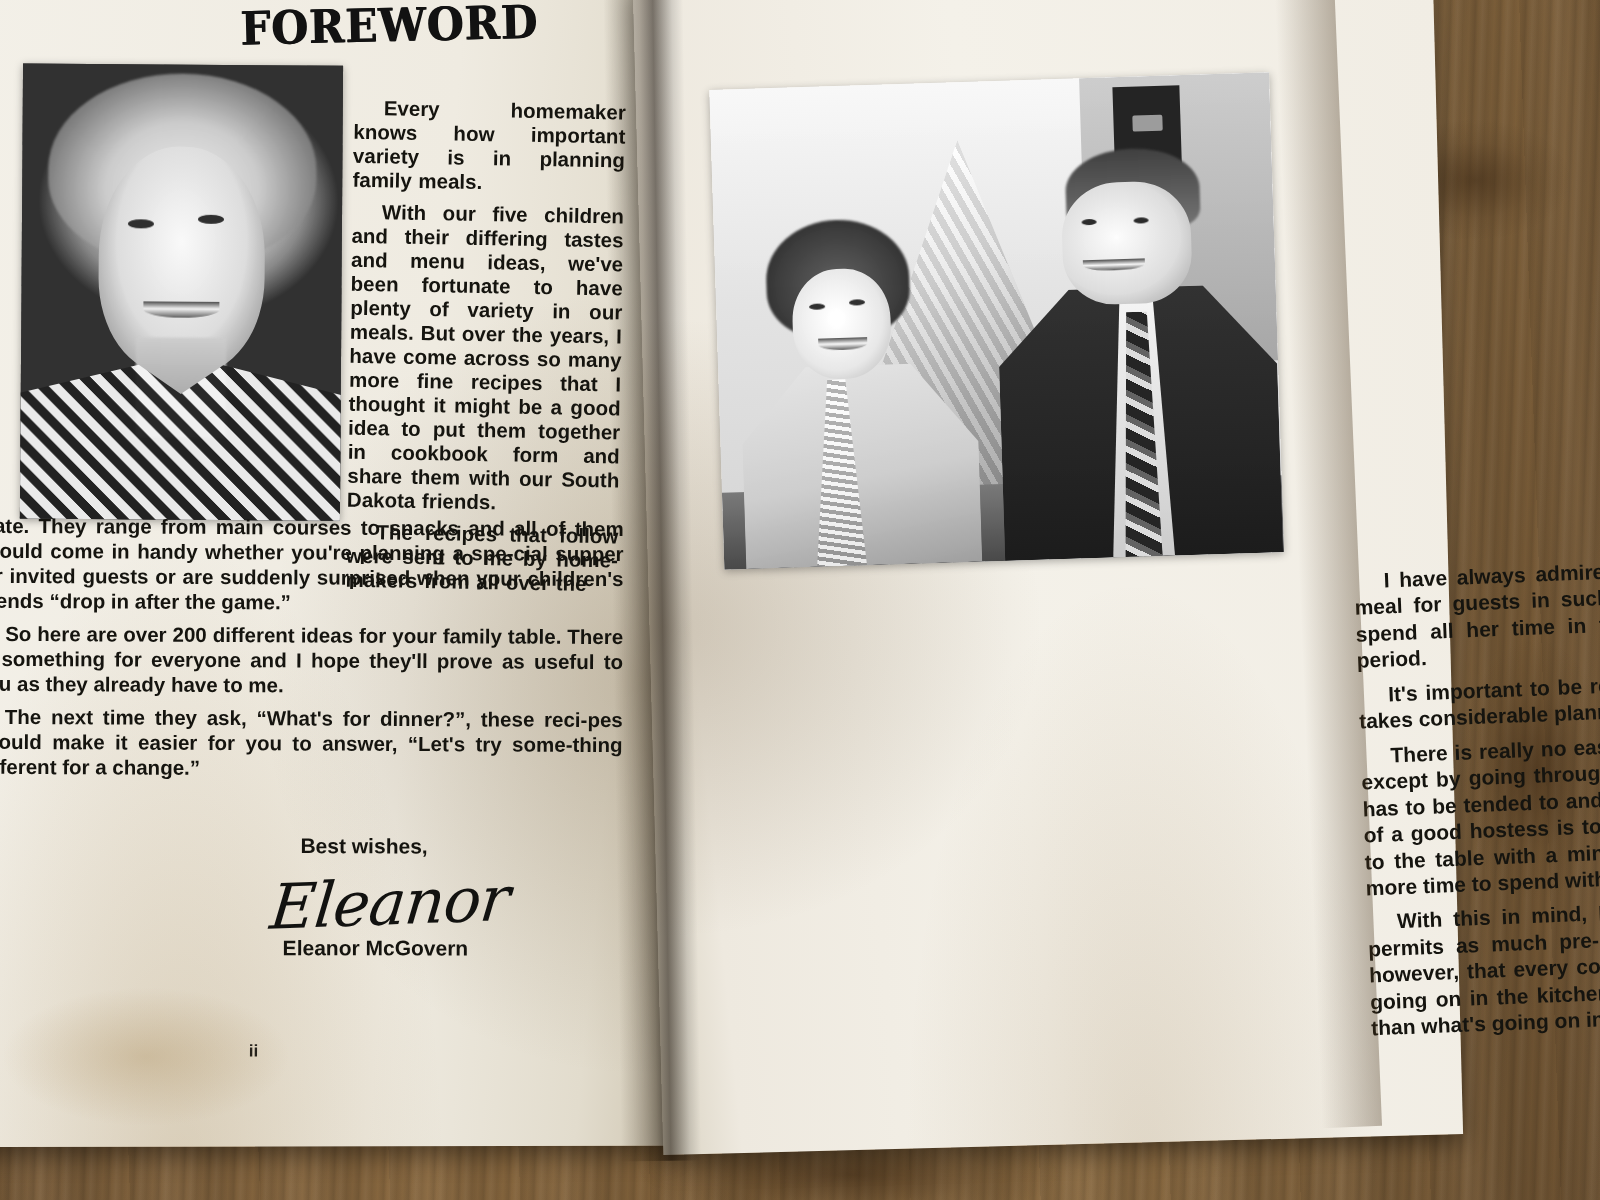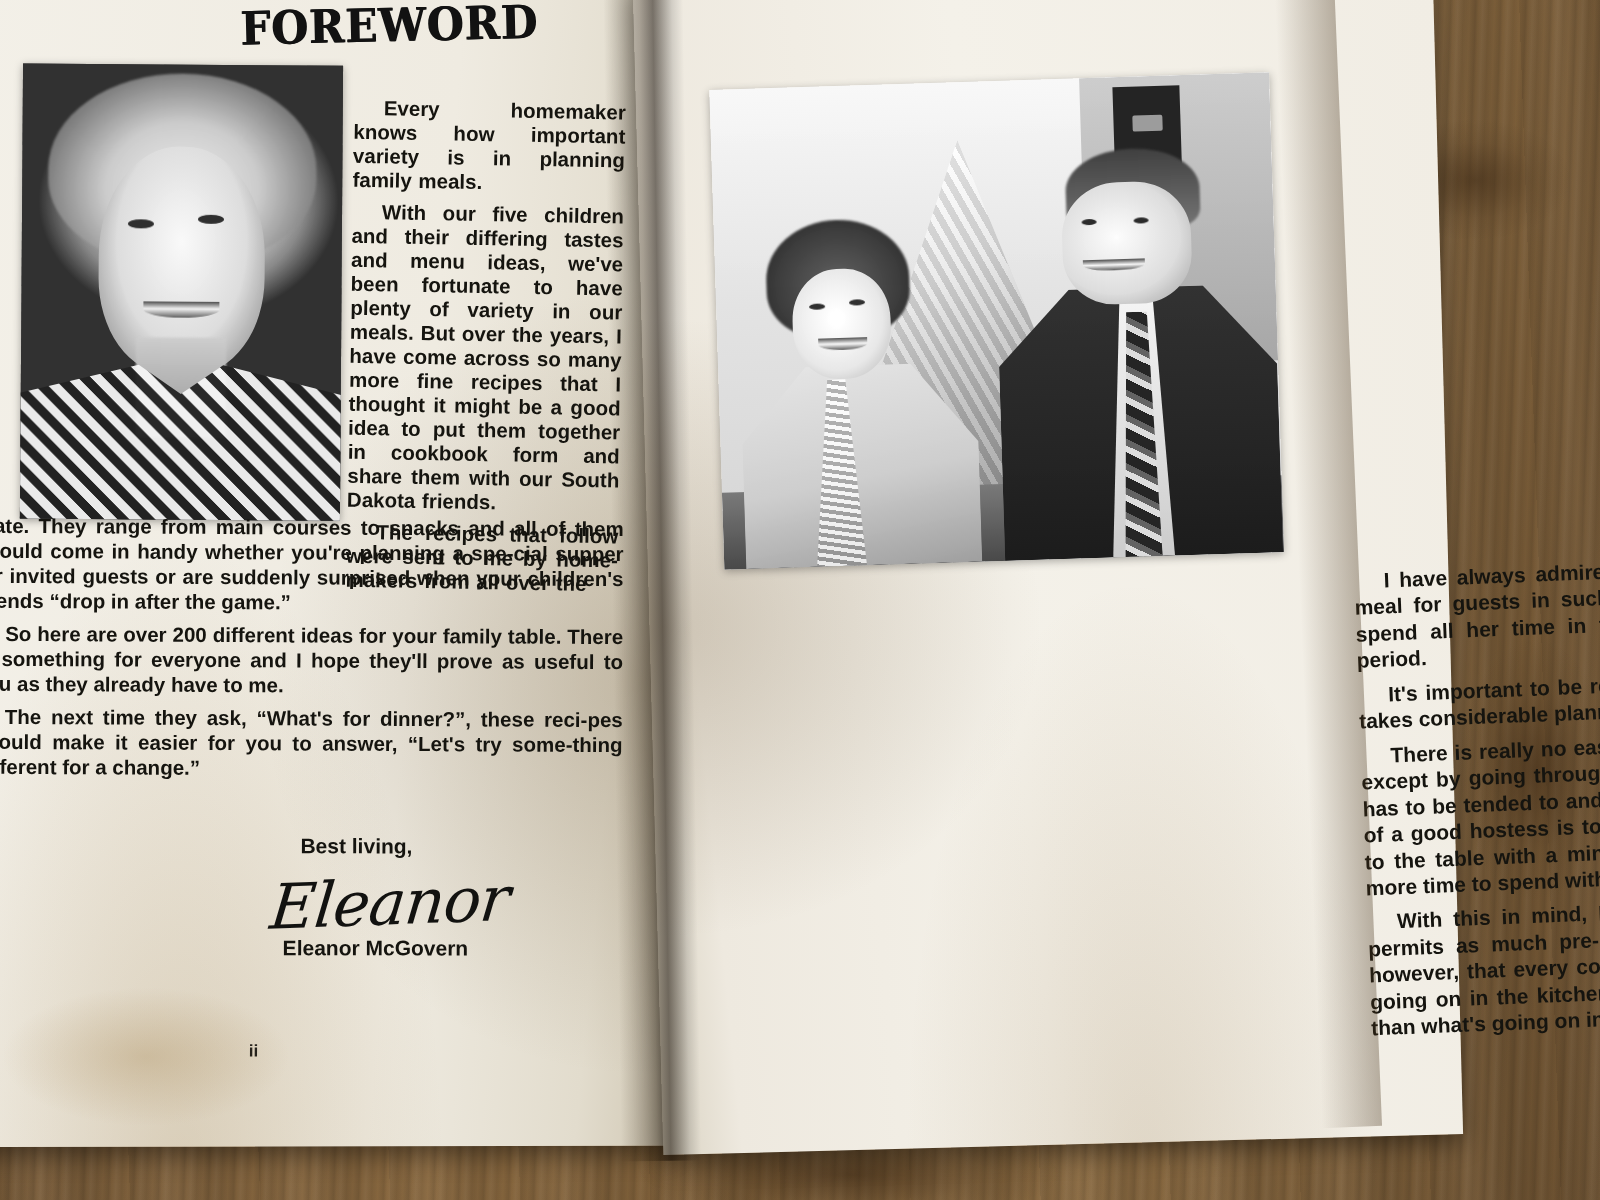--- a/index.html
+++ b/index.html
@@ -402,21 +402,21 @@
         <p>With our five children and their differing tastes and menu ideas, we've been fortunate to have plenty of variety in our meals. But over the years, I have come across so many more fine recipes that I thought it might be a good idea to put them together in cookbook form and share them with our South Dakota friends.</p>
         <p>The recipes that follow were sent to me by home-makers from all over the</p>
       </div>
 
       <div class="col-text" id="left-col-b">
         <p style="text-indent:0">state. They range from main courses to snacks and all of them should come in handy whether you're planning a spe-cial supper for invited guests or are suddenly surprised when your children's friends “drop in after the game.”</p>
         <p>So here are over 200 different ideas for your family table. There is something for everyone and I hope they'll prove as useful to you as they already have to me.</p>
         <p>The next time they ask, “What's for dinner?”, these reci-pes should make it easier for you to answer, “Let's try some-thing different for a change.”</p>
       </div>
 
-      <div class="closing">Best living,</div>
+      <div class="closing">Best wishes,</div>
       <div class="signature">Eleanor</div>
       <div class="signer-name">Eleanor McGovern</div>
 
       <div class="folio" id="folio-left">ii</div>
       <div id="bottom-stain"></div>
     </div>
 
     <div class="page" id="page-right">
 
       <div class="photo" id="couple">

